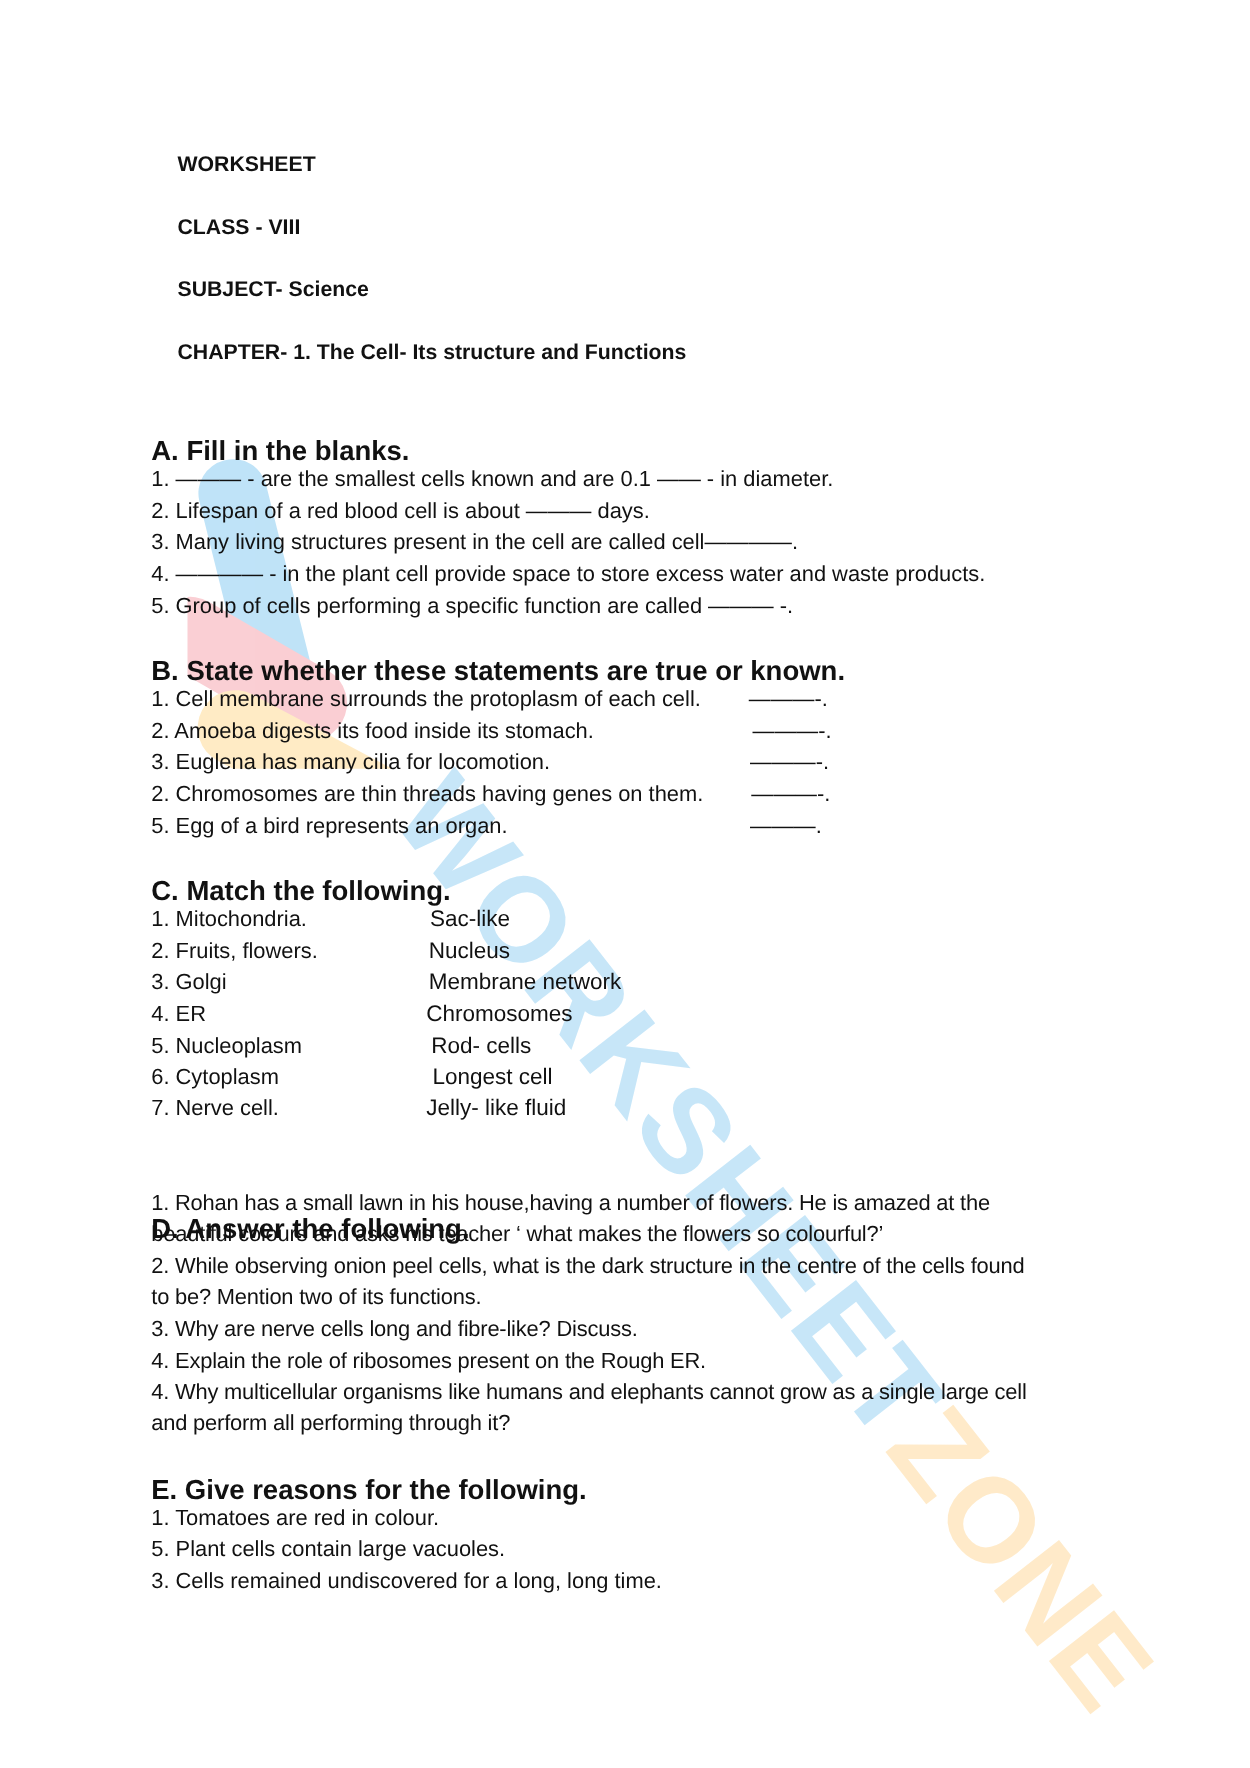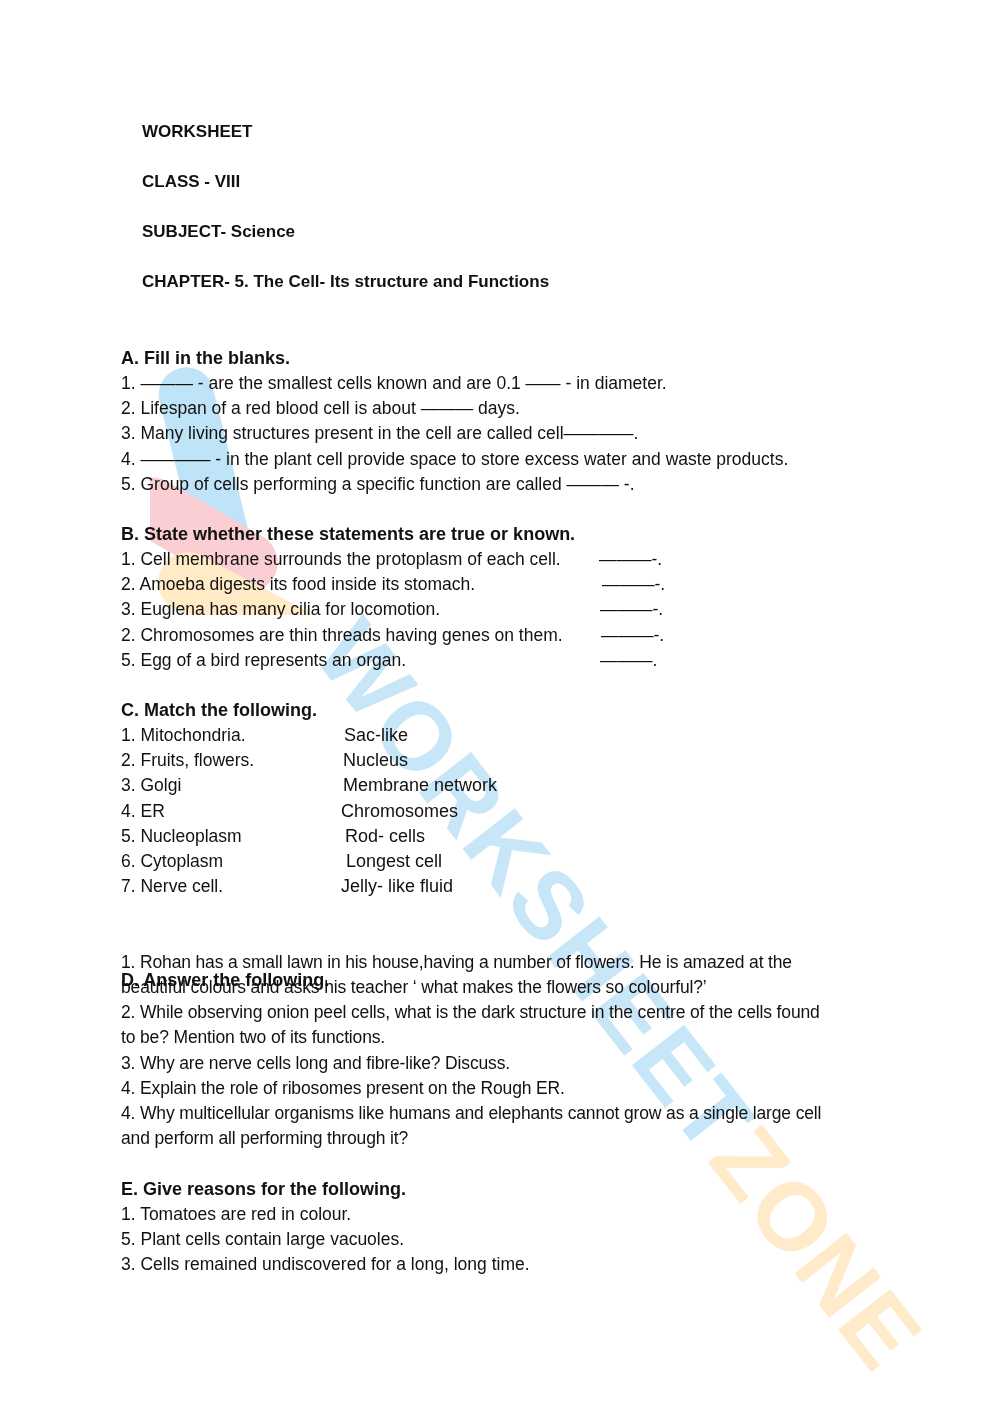--- a/index.html
+++ b/index.html
@@ -7,21 +7,21 @@
          font-family: "Liberation Sans", sans-serif; color: #111111; }
   .page { position: absolute; left: 0; top: 0; width: 1000px; height: 1414px; }
   .wm-logo { position: absolute; left: 150px; top: 355px; width: 300px; height: 260px; z-index: 0; }
   .wm-text { position: absolute; left: 380px; top: 600px; transform: rotate(52deg); transform-origin: left top;
              font-family: "Liberation Sans", sans-serif; font-weight: bold; font-size: 96px; letter-spacing: 2px;
              white-space: nowrap; z-index: 0; opacity: 0.28; }
   .wm-blue { color: #38a8e8; }
   .wm-orange { color: #ffb640; }
   .content { position: relative; z-index: 1; }
   .hdr { position: absolute; left: 142px; font-weight: bold; font-size: 17px; }
-  .sec-title { position: absolute; left: 121px; font-weight: bold; font-size: 18px; }
+  .sec-title { position: absolute; left: 121px; font-weight: bold; font-size: 22px; }
   .line { position: absolute; left: 121px; font-size: 17.5px; white-space: nowrap; }
   .tf-blank { position: absolute; font-size: 17.5px; white-space: nowrap; }
   .match-right { position: absolute; font-size: 18px; white-space: nowrap; }
   .narrow { font-size: 17.5px; letter-spacing: -0.15px; }
 </style>
 </head>
 <body>
 
 <div class="page">
 
@@ -35,21 +35,21 @@
 
   <div class="wm-text">
     <span class="wm-blue">WORKSHEET</span><span class="wm-orange">ZONE</span>
   </div>
 
   <div class="content">
 
     <div class="hdr" style="top:122px">WORKSHEET</div>
     <div class="hdr" style="top:172px">CLASS - VIII</div>
     <div class="hdr" style="top:222px">SUBJECT- Science</div>
-    <div class="hdr" style="top:272px">CHAPTER- 5. The Cell- Its structure and Functions</div>
+    <div class="hdr" style="top:272px">CHAPTER- 1. The Cell- Its structure and Functions</div>
 
     <div class="sec-title" style="top:348px">A. Fill in the blanks.</div>
     <div class="line" style="top:373px">1. ——— - are the smallest cells known and are 0.1 —— - in diameter.</div>
     <div class="line" style="top:398px">2. Lifespan of a red blood cell is about ——— days.</div>
     <div class="line" style="top:423px">3. Many living structures present in the cell are called cell————.</div>
     <div class="line" style="top:449px">4. ———— - in the plant cell provide space to store excess water and waste products.</div>
     <div class="line" style="top:474px">5. Group of cells performing a specific function are called ——— -.</div>
 
     <div class="sec-title" style="top:524px">B. State whether these statements are true or known.</div>
     <div class="line" style="top:549px">1. Cell membrane surrounds the protoplasm of each cell.</div>

